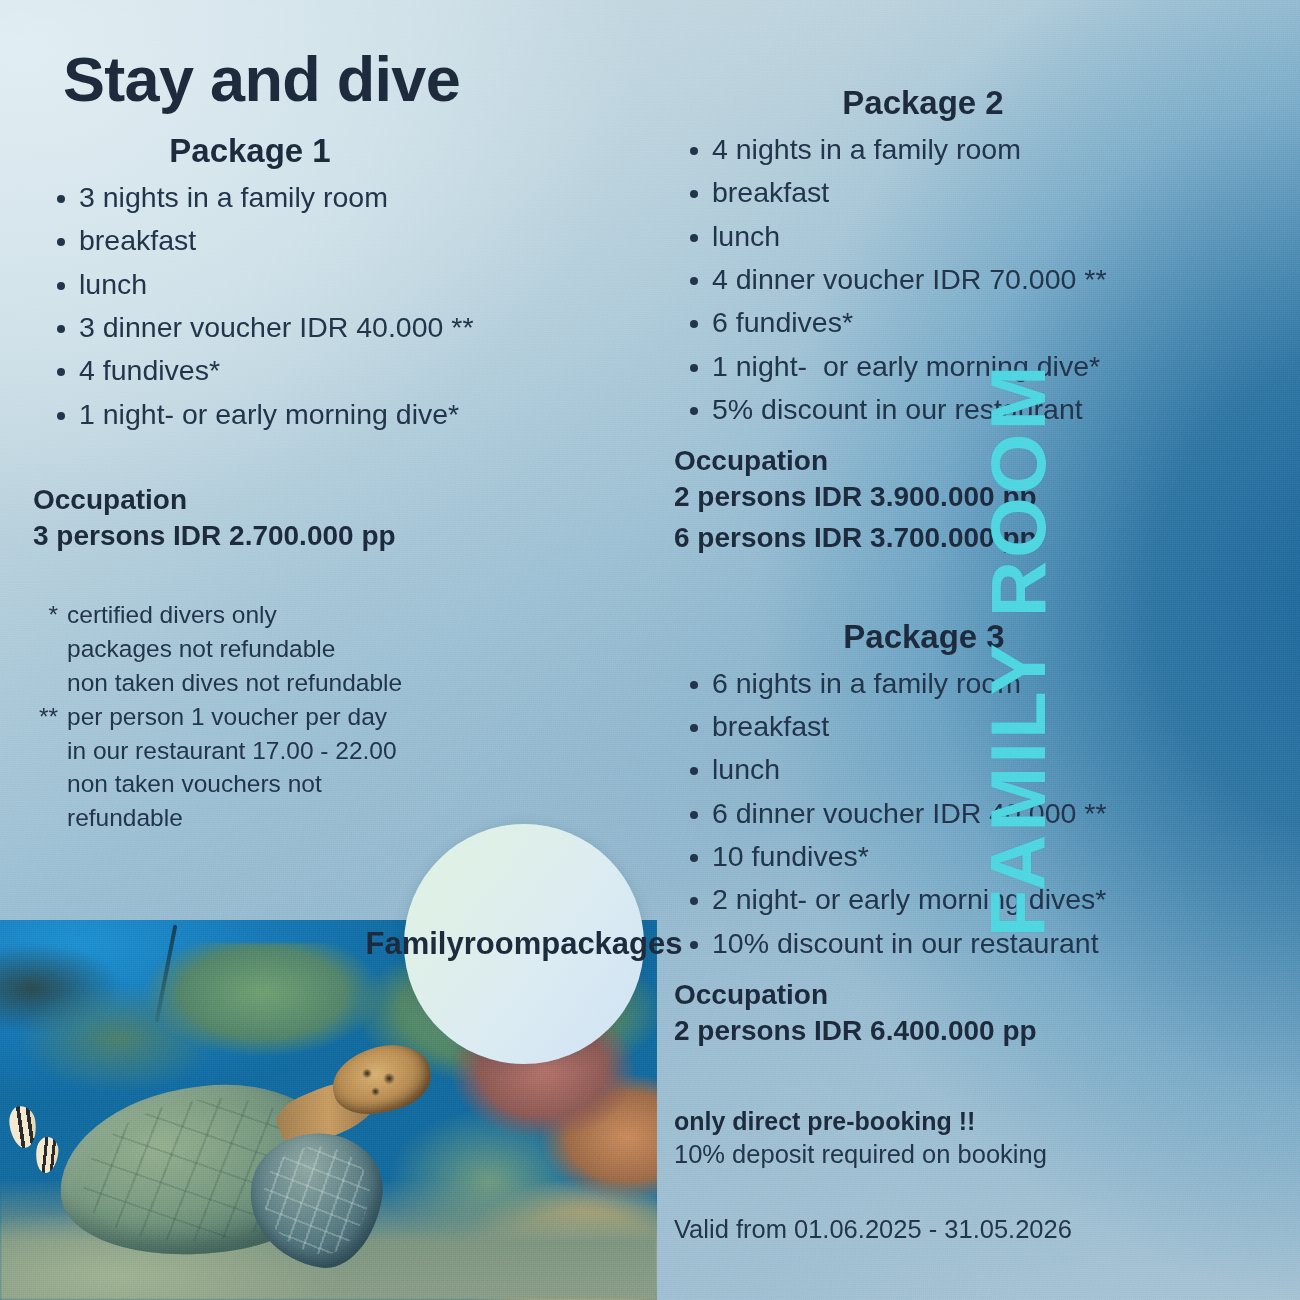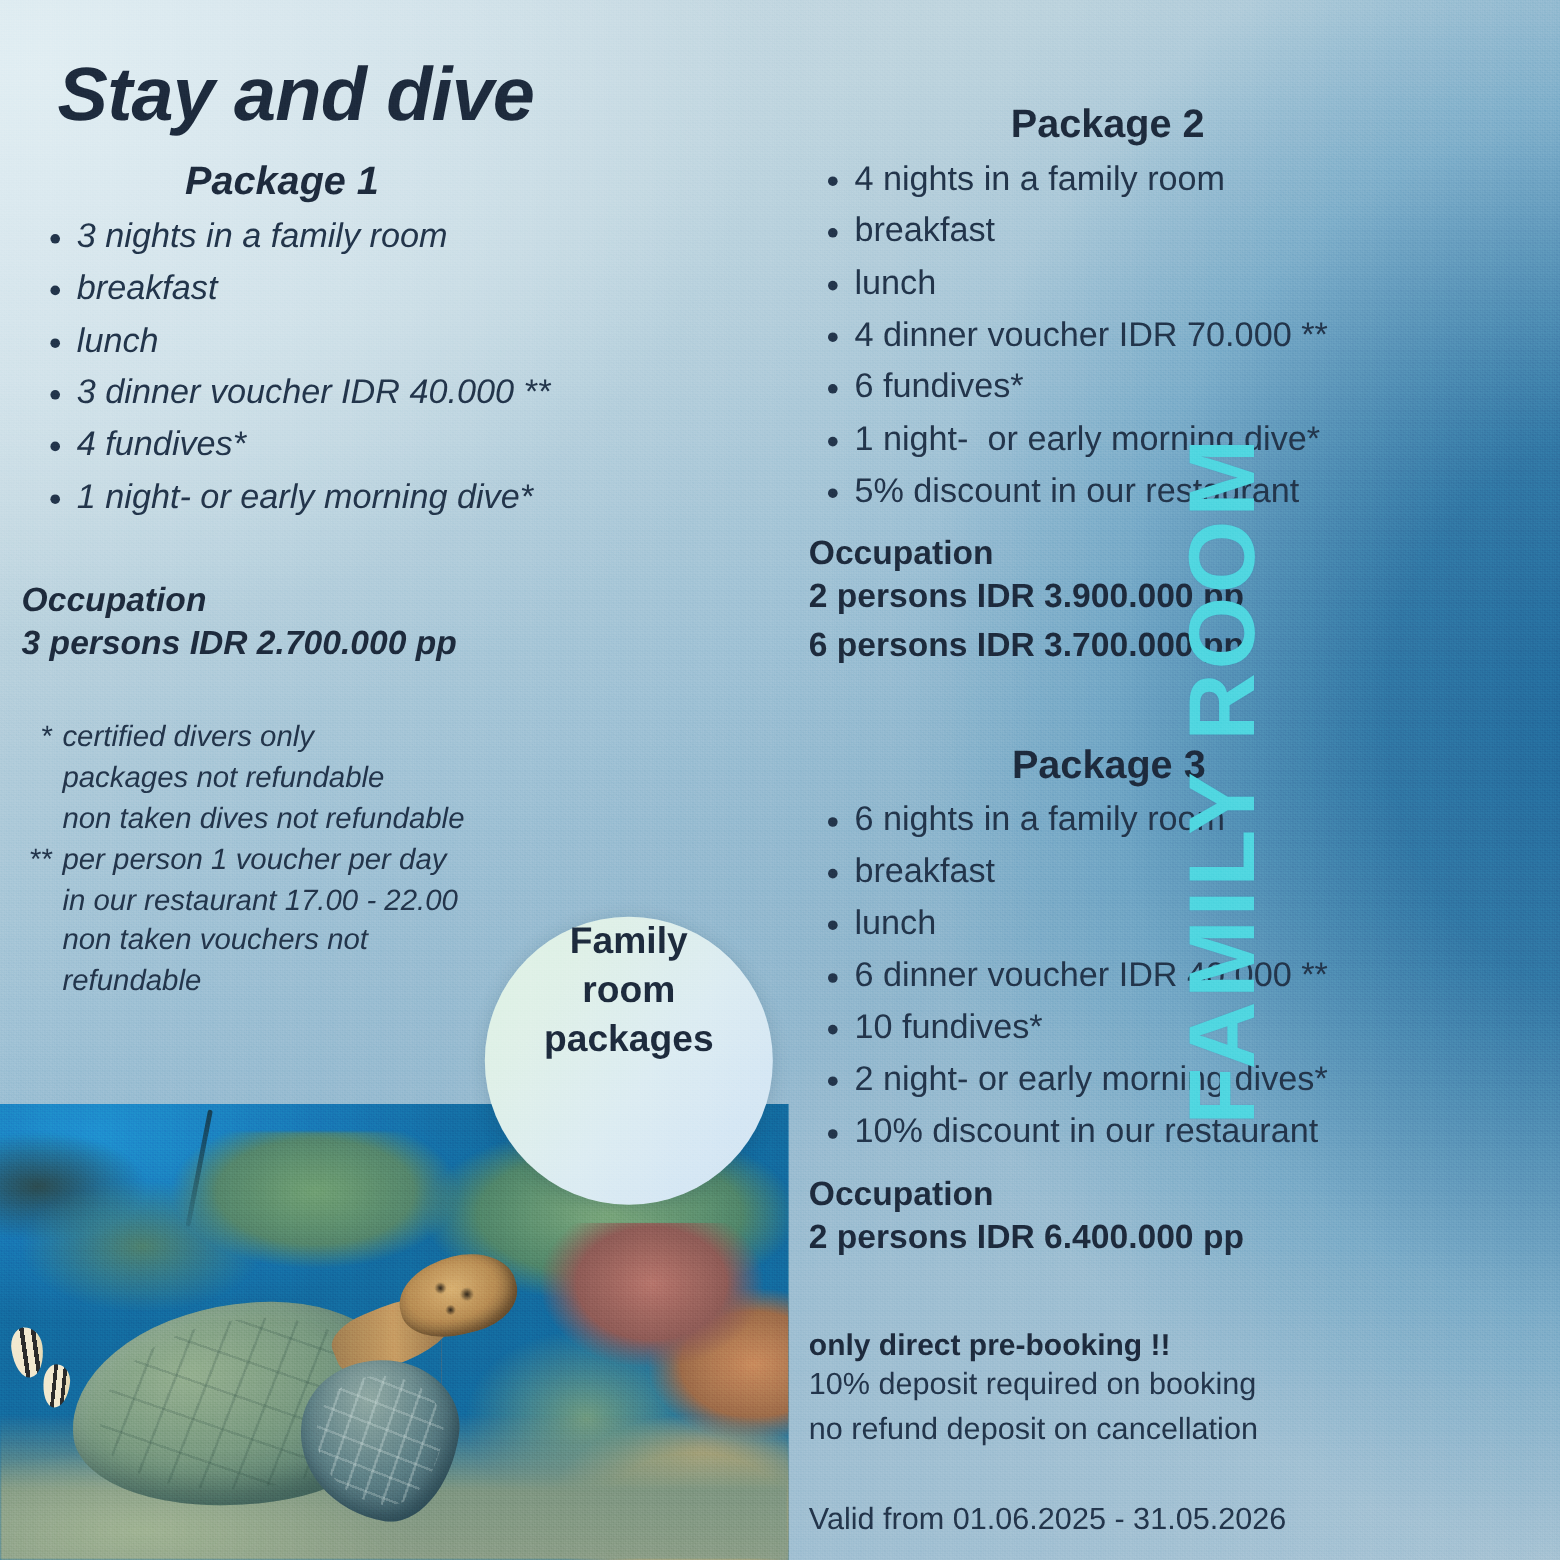--- a/index.html
+++ b/index.html
@@ -29,23 +29,22 @@
     mix-blend-mode: overlay;
     background-image:
       repeating-linear-gradient(0deg, rgba(255,255,255,0.05) 0 1px, rgba(0,0,0,0.04) 1px 2px),
       repeating-linear-gradient(90deg, rgba(255,255,255,0.05) 0 1px, rgba(0,0,0,0.04) 1px 2px),
       repeating-linear-gradient(37deg, rgba(255,255,255,0.035) 0 2px, rgba(0,0,0,0.03) 2px 3px);
   }
 
   
   #left-col {
     position: absolute;
-    left: 0; top: 0;
+    left: 15px; top: 0;
     width: 660px;
-    font-style: italic;
   }
   #main-title {
     margin: 0;
     padding: 46px 0 0 48px;
     font-size: 63px;
     font-weight: bold;
     letter-spacing: -0.7px;
     line-height: 1.05;
     color: #1d2a3c;
   }
@@ -224,27 +223,28 @@
     position: absolute; left: 25%; top: 1%;
     width: 4px; height: 26%;
     background: linear-gradient(180deg, rgba(20,40,45,0.75), rgba(20,40,45,0.15));
     transform: rotate(11deg);
     border-radius: 3px;
   }
 
   
   #badge {
     position: absolute;
-    left: 404px; top: 764px;
+    left: 404px; top: 824px;
     width: 240px; height: 240px;
     border-radius: 50%;
     background: linear-gradient(128deg, #dff3e4 0%, #dff0e8 26%, #dcecf2 56%, #d5e7f4 80%, #d2e4f2 100%);
     display: flex;
-    flex-direction: column;
+    flex-direction: row;
     align-items: center;
+    justify-content: center;
     box-shadow: 0 2px 14px rgba(25,60,85,0.18);
   }
   #badge .badge-line {
     font-size: 31px;
     font-weight: bold;
     line-height: 1.32;
     color: #1d2a3c;
     text-align: center;
   }
 
@@ -399,21 +399,20 @@
       <li>10% discount in our restaurant</li>
     </ul>
     <div id="pkg3-occupation" class="occupation-block">
       <p class="occ-title">Occupation</p>
       <p class="occ-line">2 persons IDR 6.400.000 pp</p>
     </div>
 
     <div id="booking-terms">
       <p class="terms-strong">only direct pre-booking !!</p>
       <p class="terms-line">10% deposit required on booking</p>
-      <p class="terms-line">no refund deposit on cancellation</p>
     </div>
     <p id="validity">Valid from 01.06.2025 - 31.05.2026</p>
   </div>
 
   <div id="side-label">FAMILY ROOM</div>
 
   <div id="grain"></div>
 </div>
 
 </body></html>

